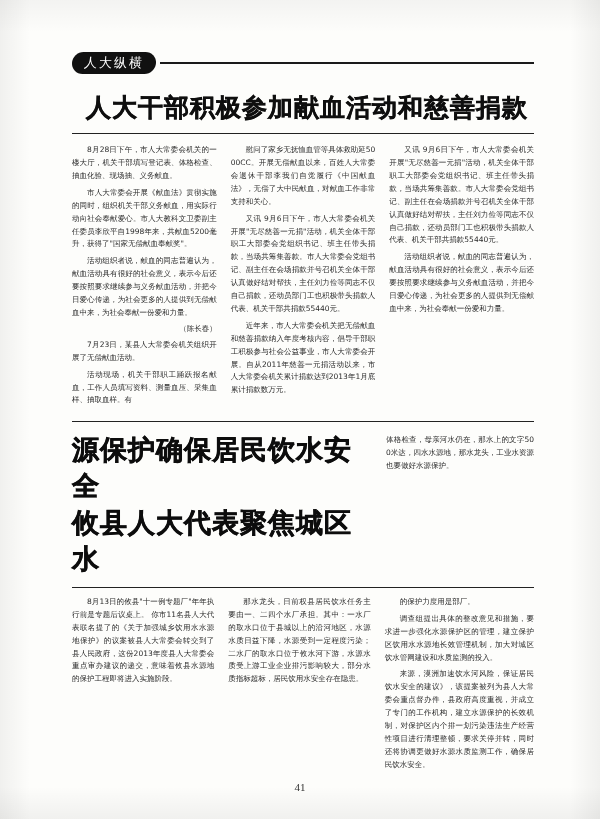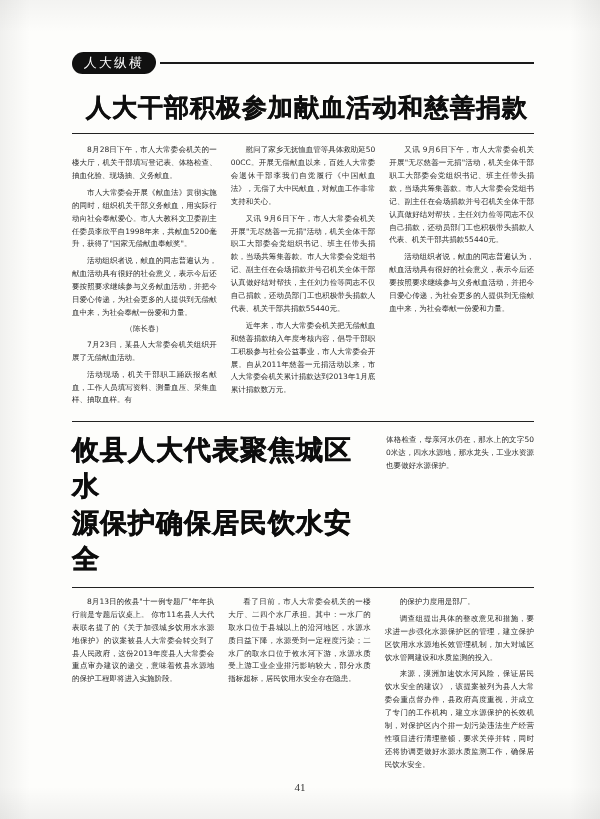--- a/index.html
+++ b/index.html
@@ -99,21 +99,21 @@
     line-height: 1.72;
     text-align: justify;
     margin: 0 0 4px 0;
     text-indent: 15px;
     color: #2a2a2a;
     word-break: break-all;
   }
   p.body.noindent { text-indent: 0; }
   p.byline {
     font-size: 7.5px;
-    text-align: center;
+    text-align: right;
     margin: 2px 0 5px 0;
     color: #3a3a3a;
     text-indent: 0;
   }
 
   
   .headline2-wrap {
     margin-top: 10px;
     border-top: 1.5px solid #222;
     border-bottom: 1.5px solid #222;
@@ -198,33 +198,33 @@
       </div>
       <div class="col">
         <p class="body">又讯  9月6日下午，市人大常委会机关开展"无尽慈善一元捐"活动，机关全体干部职工大部委会党组织书记、班主任带头捐款，当场共筹集善款。市人大常委会党组书记、副主任在会场捐款并号召机关全体干部认真做好结对帮扶，主任刘力俭等同志不仅自己捐款，还动员部门工也积极带头捐款人代表、机关干部共捐款55440元。</p>
         <p class="body">活动组织者说，献血的同志普遍认为，献血活动具有很好的社会意义，表示今后还要按照要求继续参与义务献血活动，并把今日爱心传递，为社会更多的人提供到无偿献血中来，为社会奉献一份爱和力量。</p>
       </div>
     </div>
 
     <div class="headline2-wrap">
       <div class="headline2-split">
         <div class="headline2">
+          <div>源保护确保居民饮水安全</div>
           <div>攸县人大代表聚焦城区水</div>
-          <div>源保护确保居民饮水安全</div>
         </div>
         <div class="headline2-right">
           <p class="body noindent">体格检查，母亲河水仍在，那水上的文字500米达，四水水源地，那水龙头，工业水资源也要做好水源保护。</p>
         </div>
       </div>
     </div>
 
     <div class="cols-bottom">
       <div class="col-wide">
         <p class="body">8月13日的攸县"十一例专题厂"年年执行前是专题后议桌上。  你市11名县人大代表联名提了的《关于加强城乡饮用水水源地保护》的议案被县人大常委会转交到了县人民政府，这份2013年度县人大常委会重点审办建议的递交，意味着攸县水源地的保护工程即将进入实施阶段。</p>
-        <p class="body">看了日前，市人大常委会机关的一楼大厅、二四个水厂承担。其中：一水厂的取水口位于县城以上的沿河地区，水源水质日益下降，水源受到一定程度污染；二水厂的取水口位于攸水河下游，水源水质受上游工业企业排污影响较大，部分水质指标超标，居民饮用水安全存在隐患。</p>
+        <p class="body">那水龙头，日前权县居民饮水任务主要由一、二四个水厂承担。其中：一水厂的取水口位于县城以上的沿河地区，水源水质日益下降，水源受到一定程度污染；二水厂的取水口位于攸水河下游，水源水质受上游工业企业排污影响较大，部分水质指标超标，居民饮用水安全存在隐患。</p>
       </div>
       <div class="col-narrow">
         <p class="body">的保护力度用是部厂。</p>
         <p class="body">调查组提出具体的整改意见和措施，要求进一步强化水源保护区的管理，建立保护区饮用水水源地长效管理机制，加大对城区饮水管网建设和水质监测的投入。</p>
         <p class="body">来源，漠洲加速饮水河风险，保证居民饮水安全的建议》，该提案被列为县人大常委会重点督办件，县政府高度重视，并成立了专门的工作机构，建立水源保护的长效机制，对保护区内个排一划污染违法生产经营性项目进行清理整顿，要求关停并转，同时还将协调更做好水源水质监测工作，确保居民饮水安全。</p>
       </div>
     </div>
 
   </div>
 

